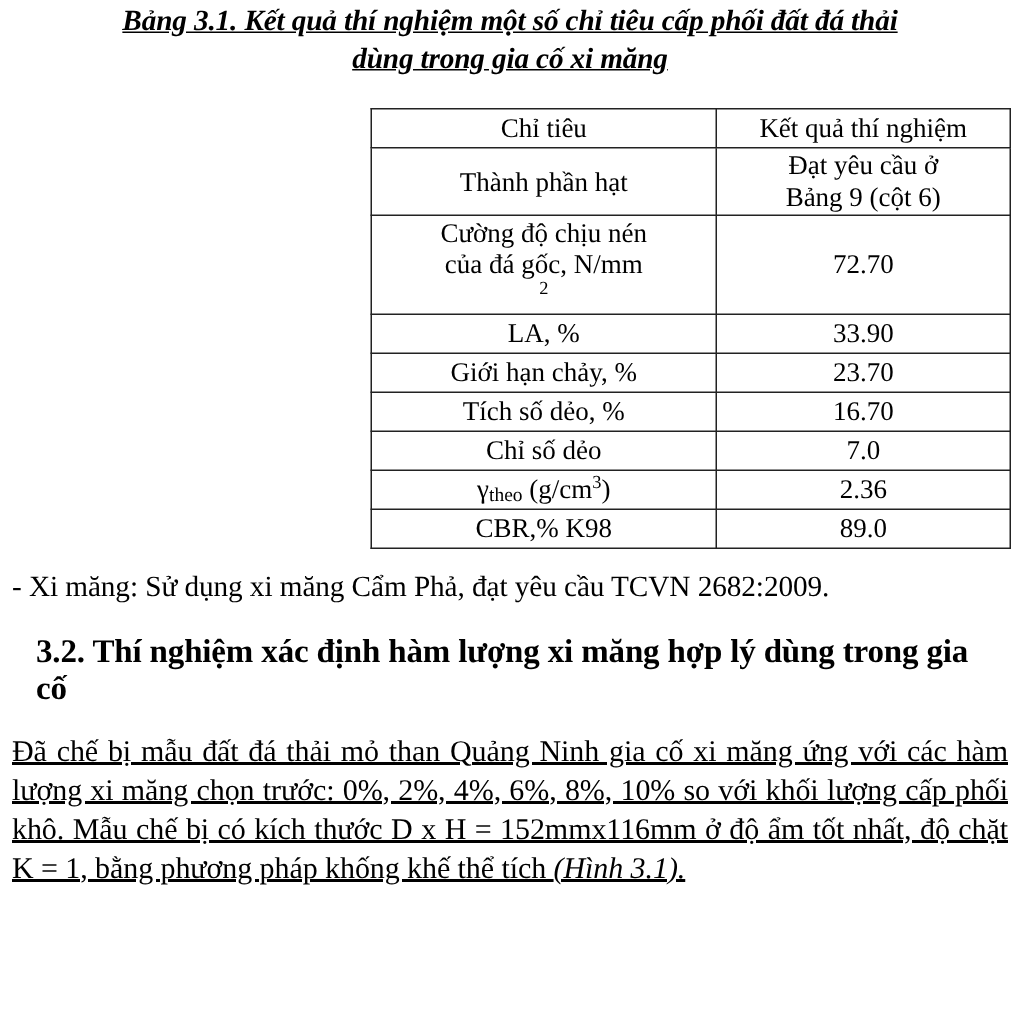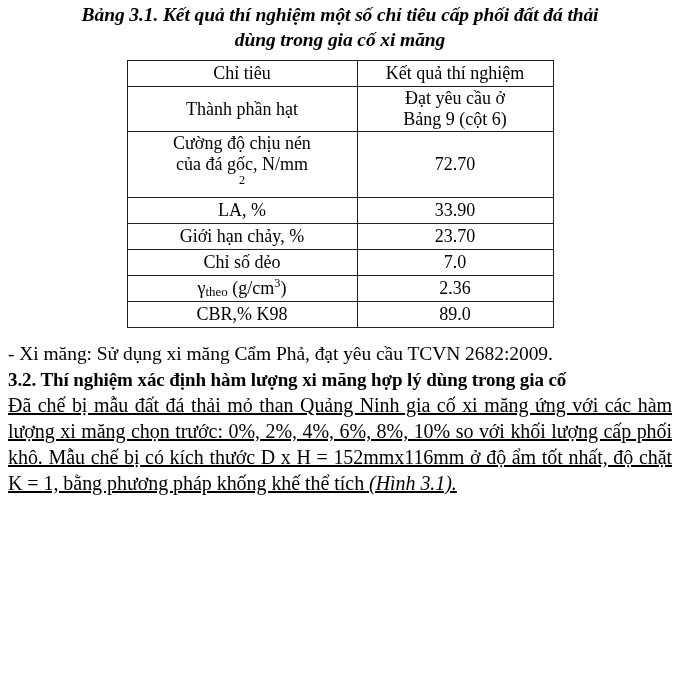--- a/index.html
+++ b/index.html
@@ -27,27 +27,27 @@
   .table-caption {
     font-weight: bold;
     font-style: italic;
     font-size: 19.5px;
     line-height: 25px;
     text-align: center;
     margin: 2px 0 0 0;
     padding: 0 8px;
     letter-spacing: -0.1px;
   }
-  .caption-line { display: block; }
+  .caption-line { display: block; text-decoration: underline; }
 
   
   .table-wrap {
-    margin-top: 8px;
+    margin-top: 20px;
     display: flex;
-    justify-content: center;
+    justify-content: flex-end;
   }
   table.data-table {
     border-collapse: collapse;
     width: 426px;
     table-layout: fixed;
     font-size: 18px;
     line-height: 21px;
   }
   table.data-table td {
     border: 1px solid #222;
@@ -70,25 +70,25 @@
   .body-text {
     font-size: 19.5px;
     line-height: 25.5px;
     text-align: justify;
     margin: 0;
     padding: 0 2px 0 2px;
     letter-spacing: -0.05px;
   }
   .body-text.first { margin-top: 13px; }
   .heading {
-    font-size: 19px;
+    font-size: 22px;
     line-height: 25.5px;
     font-weight: bold;
     text-align: left;
-    margin: 0;
+    margin: 16px;
     padding: 0 2px;
     letter-spacing: -0.1px;
   }
   .para {
     font-size: 20px;
     line-height: 26px;
     text-align: justify;
     margin: 0;
     padding: 0 2px;
     letter-spacing: -0.05px;
@@ -141,20 +141,24 @@
         <tr>
           <td>LA, %</td>
           <td>33.90</td>
         </tr>
 
         <tr>
           <td>Giới hạn chảy, %</td>
           <td>23.70</td>
         </tr>
 
+        <tr>
+          <td>Tích số dẻo, %</td>
+          <td>16.70</td>
+        </tr>
 
         <tr>
           <td>Chỉ số dẻo</td>
           <td>7.0</td>
         </tr>
 
         <tr>
           <td><span class="gamma">γ</span><sub>theo</sub><span> (g/cm</span><sup>3</sup><span>)</span></td>
           <td>2.36</td>
         </tr>

